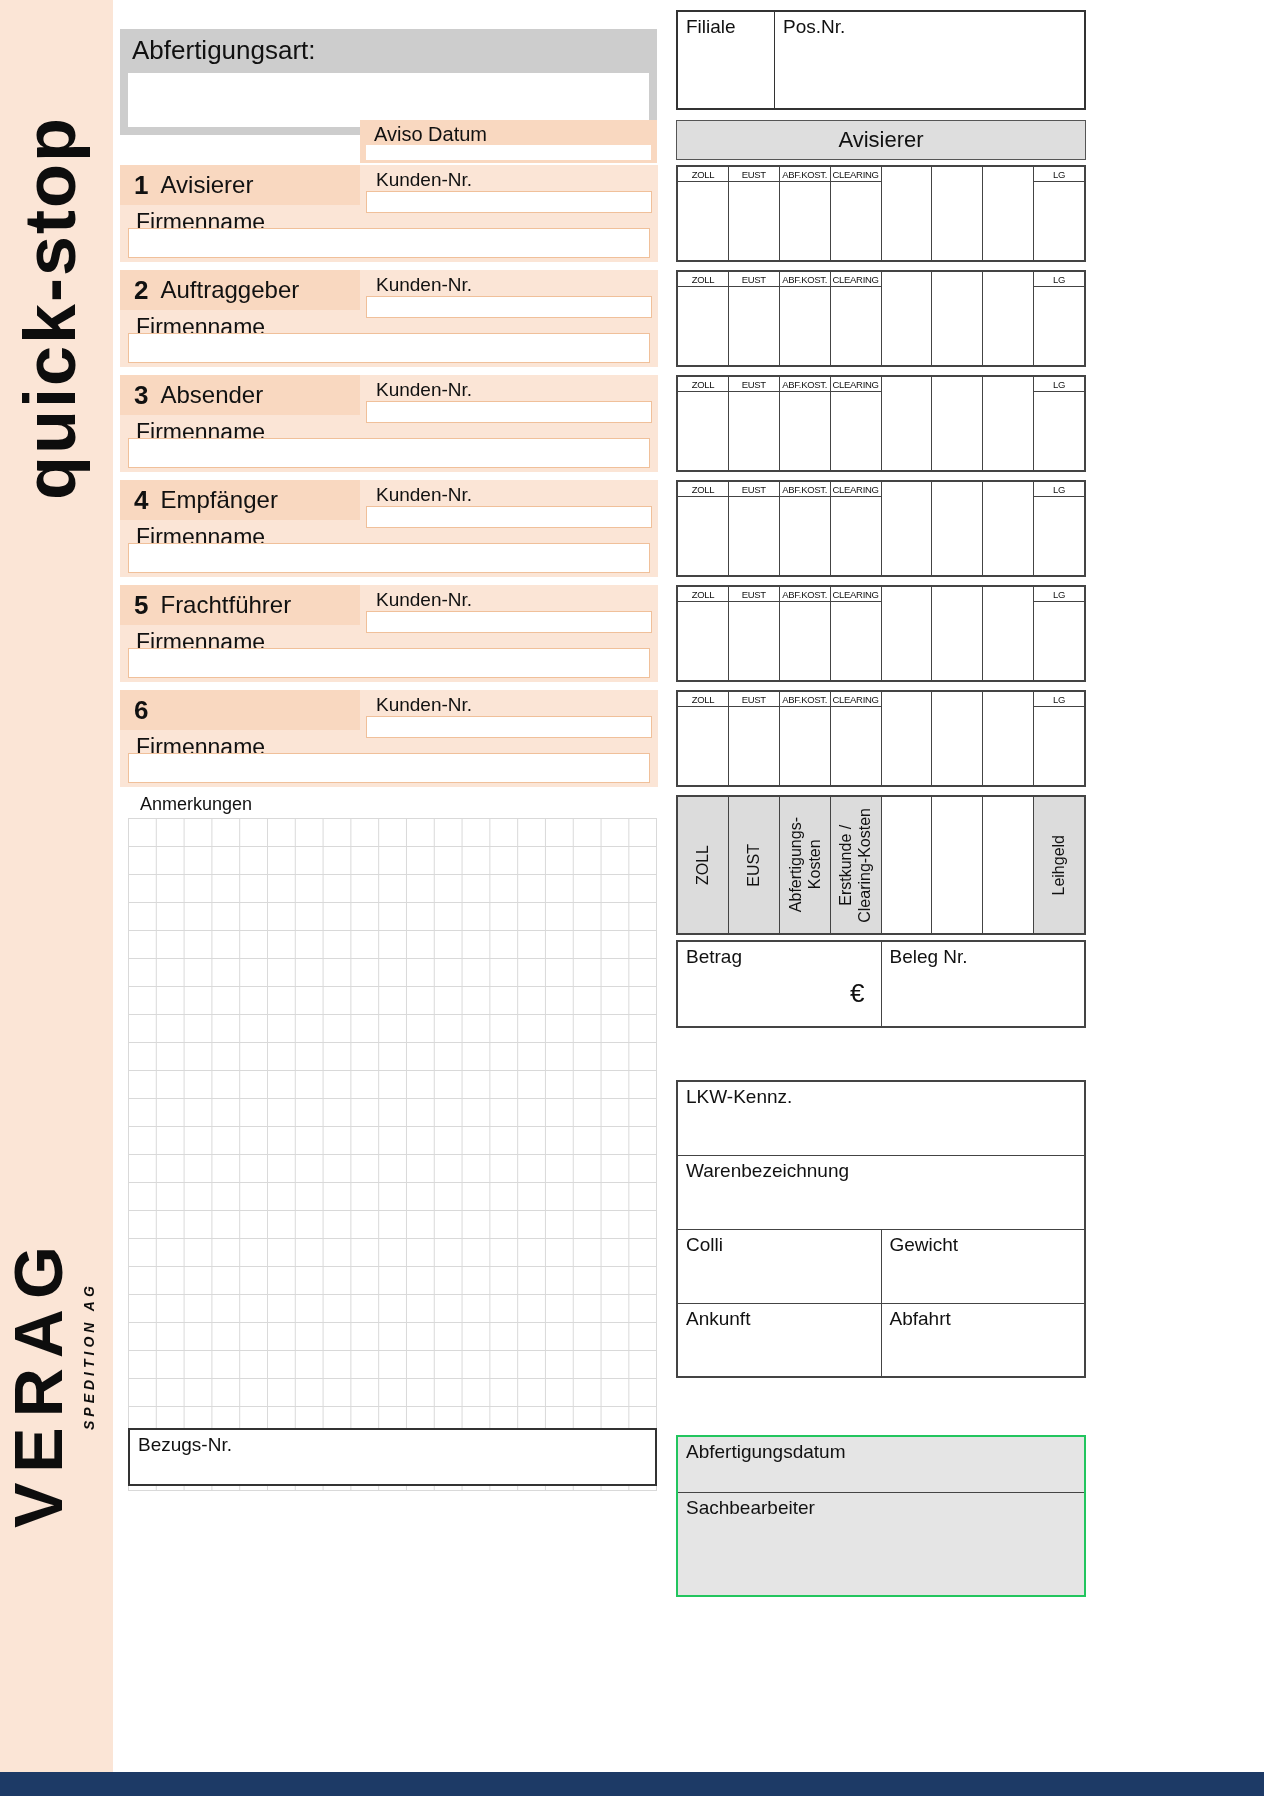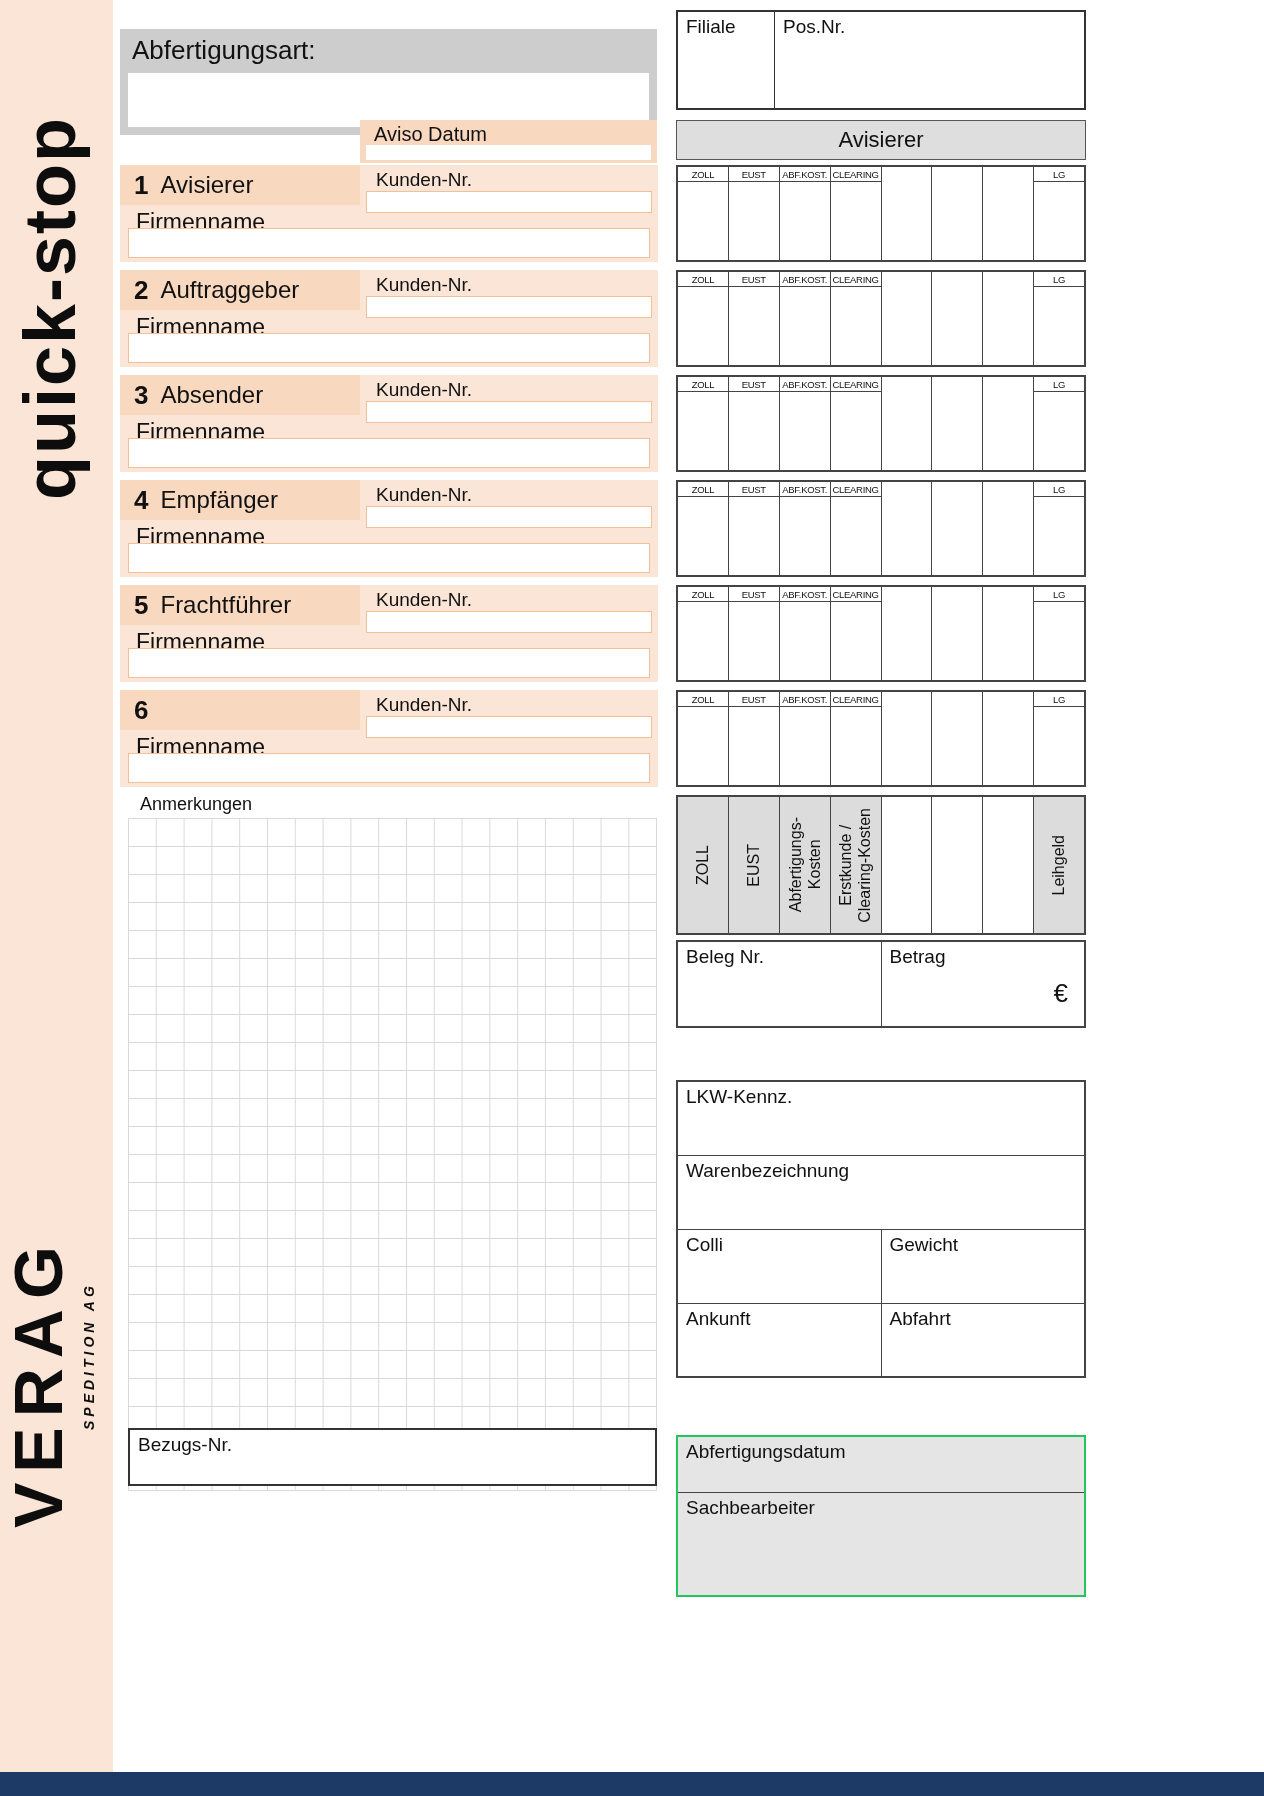--- a/index.html
+++ b/index.html
@@ -383,25 +383,25 @@
     <div class="vcell"></div>
     <div class="vcell"></div>
     <div class="vcell"></div>
     <div class="vcell shaded">
         <span class="vtext">Leihgeld</span>
       </div>
   </div>
 
   <div class="beleg-box">
     <div class="beleg-cell">
-      <span class="cell-label">Beleg Nr.</span>
-    </div>
-    <div class="beleg-cell">
       <span class="cell-label">Betrag</span>
       <span class="euro">€</span>
+    </div>
+    <div class="beleg-cell">
+      <span class="cell-label">Beleg Nr.</span>
     </div>
   </div>
 
   <div class="cargo-box">
     <div class="cargo-row">
       <span class="cell-label">LKW-Kennz.</span>
     </div>
     <div class="cargo-row">
       <span class="cell-label">Warenbezeichnung</span>
     </div>

